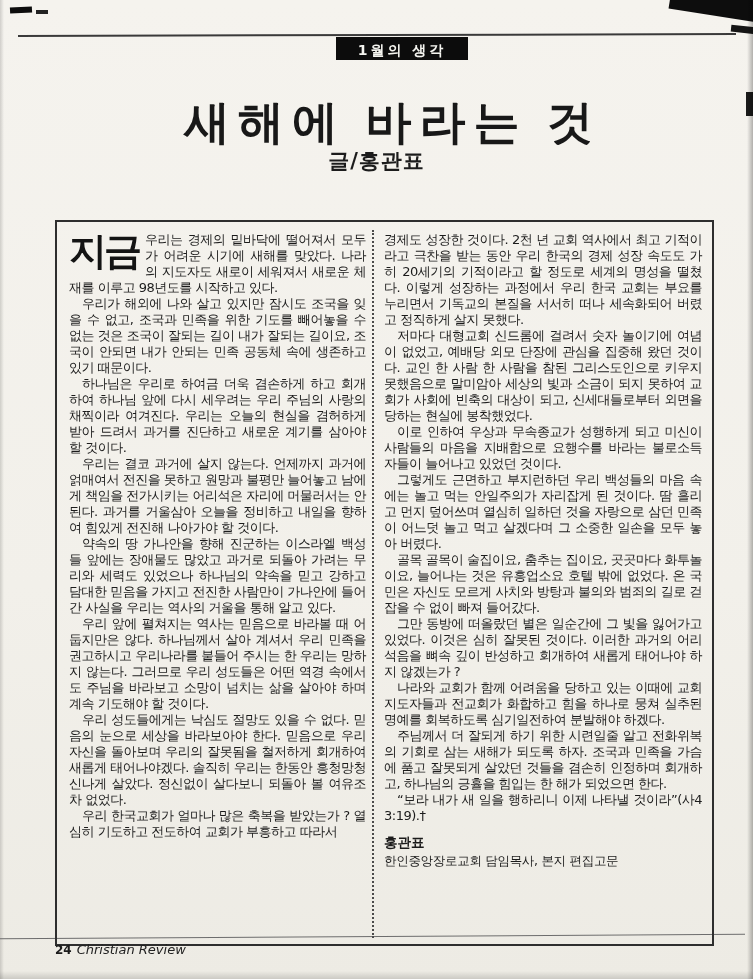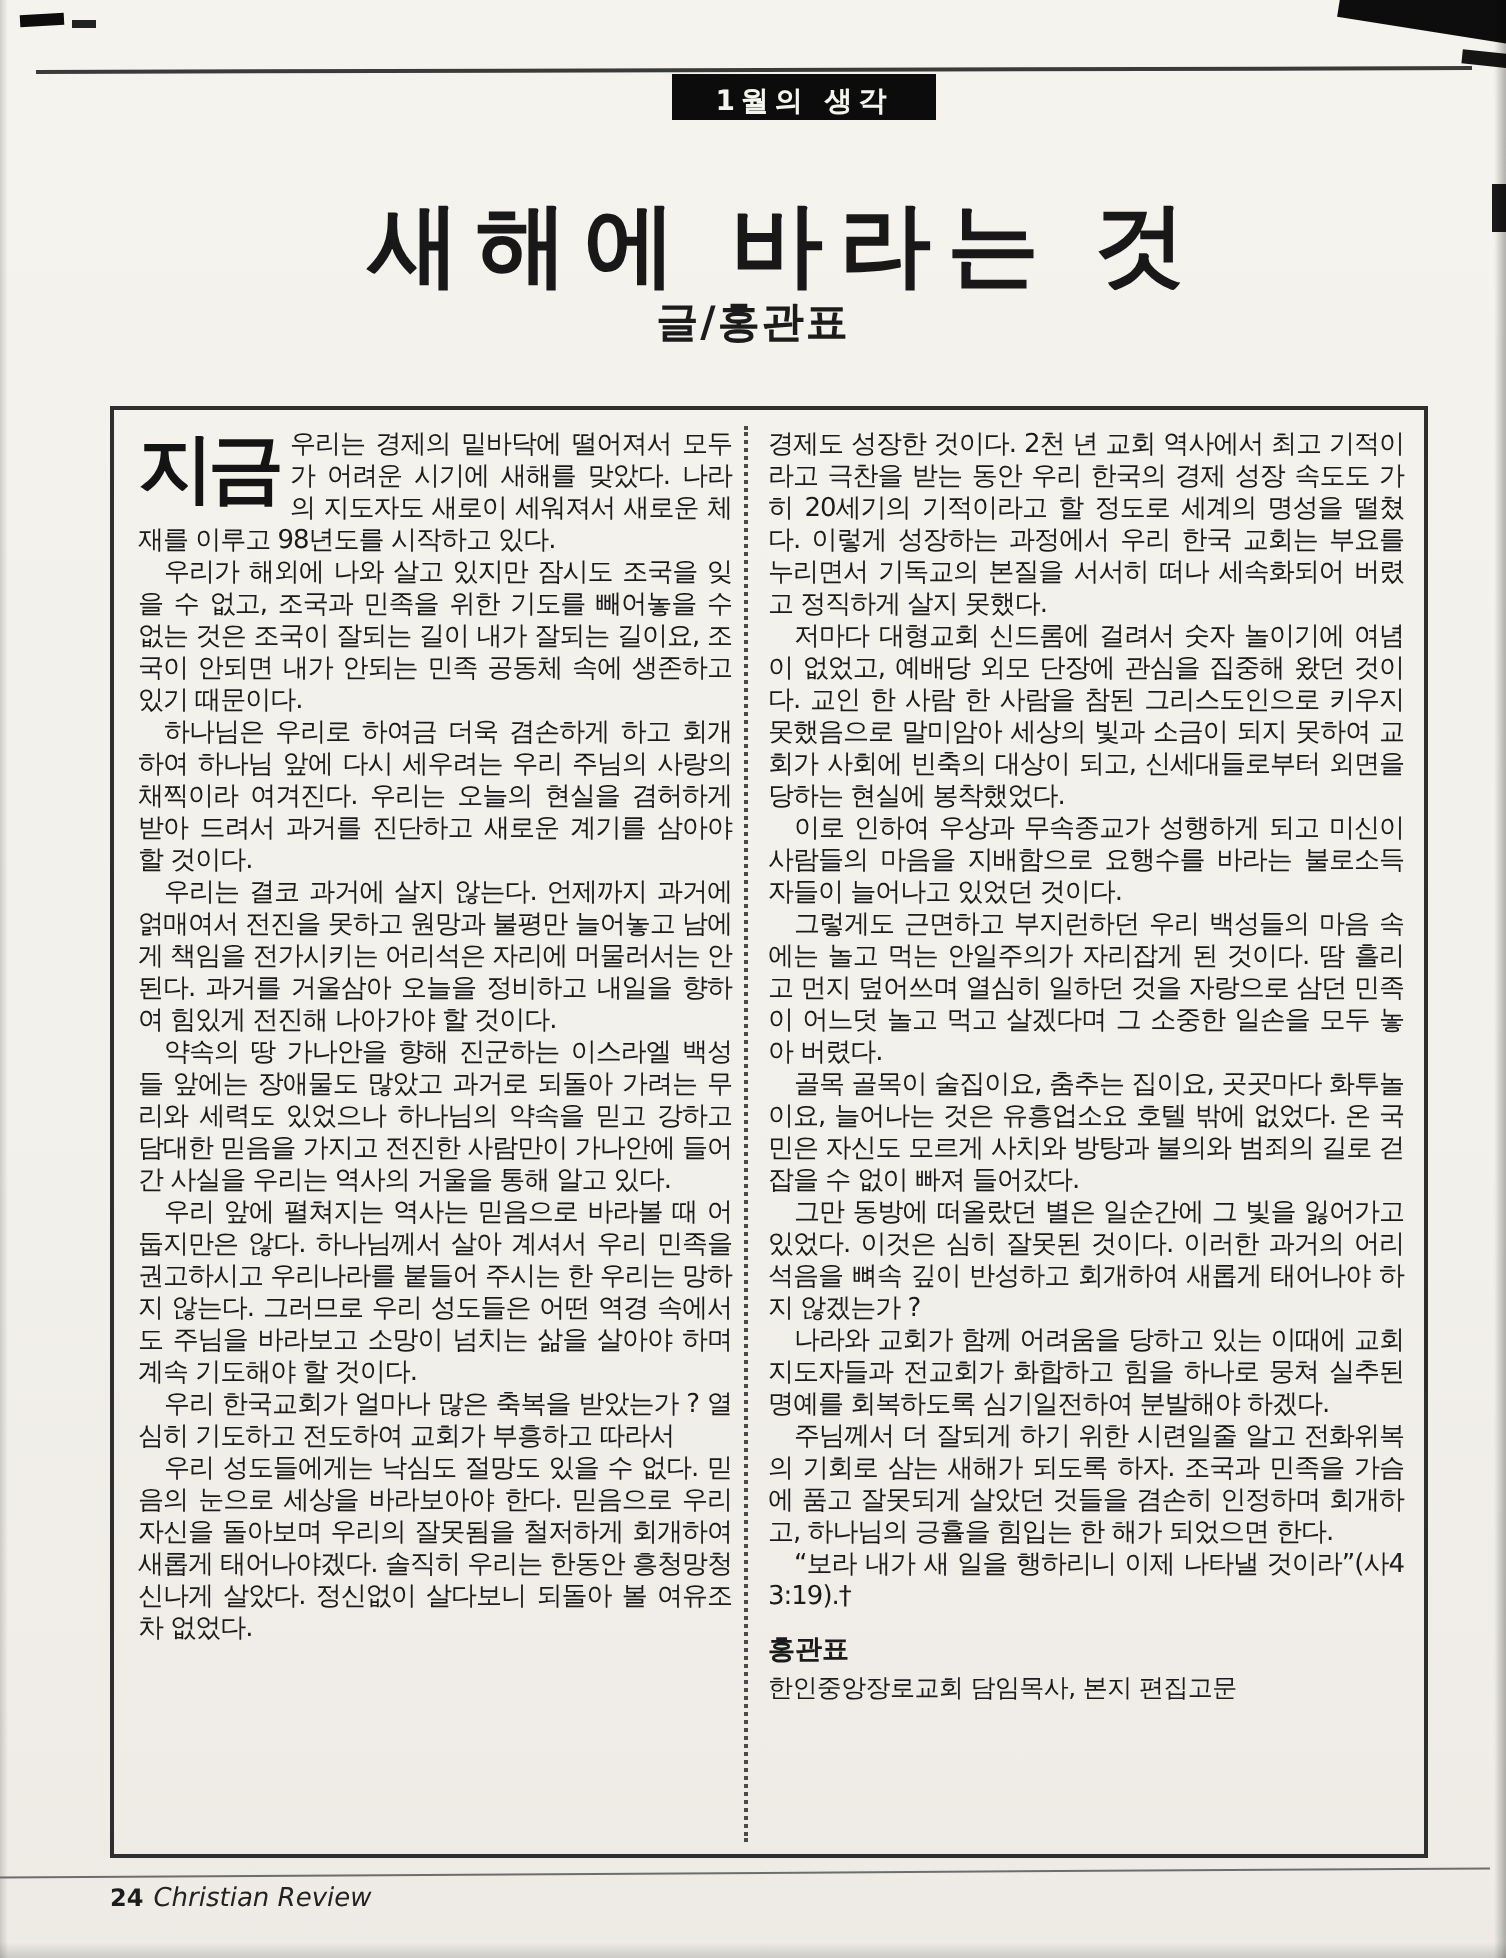--- a/index.html
+++ b/index.html
@@ -18,21 +18,21 @@
   .bottom-scanline{position:absolute;left:0;top:936px;width:745px;height:1px;background:#6d6d6d;transform:rotate(-0.35deg);}
   .bottom-shade{position:absolute;left:0;bottom:0;width:100%;height:8px;background:linear-gradient(to top,rgba(0,0,0,.14),rgba(0,0,0,0));}
 
   
   .top-rule{position:absolute;left:18px;top:34px;width:718px;height:2px;background:#3a3a3a;transform:rotate(-0.15deg);}
   .badge{position:absolute;left:336px;top:37px;width:132px;height:23px;background:#0c0c0c;color:#f4f4ef;display:flex;align-items:flex-end;justify-content:center;font-size:14px;font-weight:bold;letter-spacing:3px;}
   .title{position:absolute;left:0;top:76px;width:100%;margin:16px;text-align:center;font-family:"Liberation Serif","DejaVu Serif",serif;font-size:46px;font-weight:bold;letter-spacing:8px;color:#181818;}
   .byline{position:absolute;left:0;top:147px;width:100%;text-align:center;font-size:21px;font-weight:bold;letter-spacing:1px;}
 
   
-  .article-box{position:absolute;left:55px;top:203px;width:659px;height:726px;border:2px solid #2e2e2e;box-sizing:border-box;display:flex;padding:8px 8px 6px 8px;overflow:hidden;background:transparent;}
+  .article-box{position:absolute;left:55px;top:220px;width:659px;height:726px;border:2px solid #2e2e2e;box-sizing:border-box;display:flex;padding:8px 8px 6px 8px;overflow:hidden;background:transparent;}
   .col{font-size:13px;line-height:16px;letter-spacing:-0.5px;text-align:justify;word-break:break-all;color:#1b1b1b;}
   .col-left{width:306px;padding:2px 5px 0 4px;box-sizing:border-box;}
   .divider{border-left:2px dotted #4a4a4a;margin:0 1px;}
   .col-right{flex:1;padding:2px 2px 0 9px;box-sizing:border-box;}
   .col p{margin:0;text-indent:1em;}
   .col p.flush{text-indent:0;}
   .dropcap{float:left;font-size:38px;line-height:.88;font-weight:bold;letter-spacing:-3px;padding:3px 6px 0 0;color:#141414;}
   .author{margin-top:10px;}
   .author-name{font-weight:bold;font-size:13.5px;letter-spacing:0;}
   .author-bio{font-size:12.5px;margin-top:3px;letter-spacing:-0.3px;}
@@ -65,22 +65,22 @@
   <div class="byline">글/홍관표</div>
 
   <div class="article-box">
     <div class="col col-left">
       <p class="flush"><span class="dropcap">지금</span><span>우리는 경제의 밑바닥에 떨어져서 모두가 어려운 시기에 새해를 맞았다. 나라의 지도자도 새로이 세워져서 새로운 체재를 이루고 98년도를 시작하고 있다.</span></p>
       <p>우리가 해외에 나와 살고 있지만 잠시도 조국을 잊을 수 없고, 조국과 민족을 위한 기도를 빼어놓을 수 없는 것은 조국이 잘되는 길이 내가 잘되는 길이요, 조국이 안되면 내가 안되는 민족 공동체 속에 생존하고 있기 때문이다.</p>
       <p>하나님은 우리로 하여금 더욱 겸손하게 하고 회개하여 하나님 앞에 다시 세우려는 우리 주님의 사랑의 채찍이라 여겨진다. 우리는 오늘의 현실을 겸허하게 받아 드려서 과거를 진단하고 새로운 계기를 삼아야 할 것이다.</p>
       <p>우리는 결코 과거에 살지 않는다. 언제까지 과거에 얽매여서 전진을 못하고 원망과 불평만 늘어놓고 남에게 책임을 전가시키는 어리석은 자리에 머물러서는 안된다. 과거를 거울삼아 오늘을 정비하고 내일을 향하여 힘있게 전진해 나아가야 할 것이다.</p>
       <p>약속의 땅 가나안을 향해 진군하는 이스라엘 백성들 앞에는 장애물도 많았고 과거로 되돌아 가려는 무리와 세력도 있었으나 하나님의 약속을 믿고 강하고 담대한 믿음을 가지고 전진한 사람만이 가나안에 들어간 사실을 우리는 역사의 거울을 통해 알고 있다.</p>
       <p>우리 앞에 펼쳐지는 역사는 믿음으로 바라볼 때 어둡지만은 않다. 하나님께서 살아 계셔서 우리 민족을 권고하시고 우리나라를 붙들어 주시는 한 우리는 망하지 않는다. 그러므로 우리 성도들은 어떤 역경 속에서도 주님을 바라보고 소망이 넘치는 삶을 살아야 하며 계속 기도해야 할 것이다.</p>
+      <p>우리 성도들에게는 낙심도 절망도 있을 수 없다. 믿음의 눈으로 세상을 바라보아야 한다. 믿음으로 우리 자신을 돌아보며 우리의 잘못됨을 철저하게 회개하여 새롭게 태어나야겠다. 솔직히 우리는 한동안 흥청망청 신나게 살았다. 정신없이 살다보니 되돌아 볼 여유조차 없었다.</p>
       <p>우리 한국교회가 얼마나 많은 축복을 받았는가 ? 열심히 기도하고 전도하여 교회가 부흥하고 따라서</p>
-      <p>우리 성도들에게는 낙심도 절망도 있을 수 없다. 믿음의 눈으로 세상을 바라보아야 한다. 믿음으로 우리 자신을 돌아보며 우리의 잘못됨을 철저하게 회개하여 새롭게 태어나야겠다. 솔직히 우리는 한동안 흥청망청 신나게 살았다. 정신없이 살다보니 되돌아 볼 여유조차 없었다.</p>
     </div>
     <div class="divider"></div>
     <div class="col col-right">
       <p class="flush">경제도 성장한 것이다. 2천 년 교회 역사에서 최고 기적이라고 극찬을 받는 동안 우리 한국의 경제 성장 속도도 가히 20세기의 기적이라고 할 정도로 세계의 명성을 떨쳤다. 이렇게 성장하는 과정에서 우리 한국 교회는 부요를 누리면서 기독교의 본질을 서서히 떠나 세속화되어 버렸고 정직하게 살지 못했다.</p>
       <p>저마다 대형교회 신드롬에 걸려서 숫자 놀이기에 여념이 없었고, 예배당 외모 단장에 관심을 집중해 왔던 것이다. 교인 한 사람 한 사람을 참된 그리스도인으로 키우지 못했음으로 말미암아 세상의 빛과 소금이 되지 못하여 교회가 사회에 빈축의 대상이 되고, 신세대들로부터 외면을 당하는 현실에 봉착했었다.</p>
       <p>이로 인하여 우상과 무속종교가 성행하게 되고 미신이 사람들의 마음을 지배함으로 요행수를 바라는 불로소득자들이 늘어나고 있었던 것이다.</p>
       <p>그렇게도 근면하고 부지런하던 우리 백성들의 마음 속에는 놀고 먹는 안일주의가 자리잡게 된 것이다. 땀 흘리고 먼지 덮어쓰며 열심히 일하던 것을 자랑으로 삼던 민족이 어느덧 놀고 먹고 살겠다며 그 소중한 일손을 모두 놓아 버렸다.</p>
       <p>골목 골목이 술집이요, 춤추는 집이요, 곳곳마다 화투놀이요, 늘어나는 것은 유흥업소요 호텔 밖에 없었다. 온 국민은 자신도 모르게 사치와 방탕과 불의와 범죄의 길로 걷잡을 수 없이 빠져 들어갔다.</p>
       <p>그만 동방에 떠올랐던 별은 일순간에 그 빛을 잃어가고 있었다. 이것은 심히 잘못된 것이다. 이러한 과거의 어리석음을 뼈속 깊이 반성하고 회개하여 새롭게 태어나야 하지 않겠는가 ?</p>
       <p>나라와 교회가 함께 어려움을 당하고 있는 이때에 교회 지도자들과 전교회가 화합하고 힘을 하나로 뭉쳐 실추된 명예를 회복하도록 심기일전하여 분발해야 하겠다.</p>

